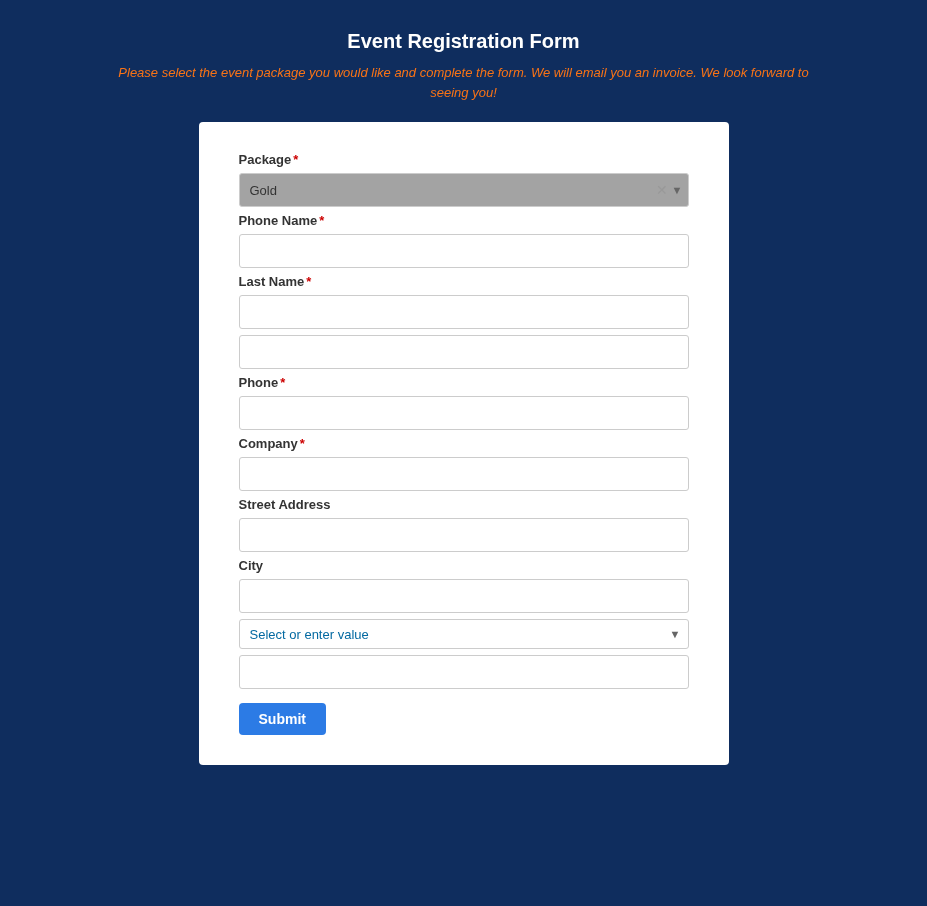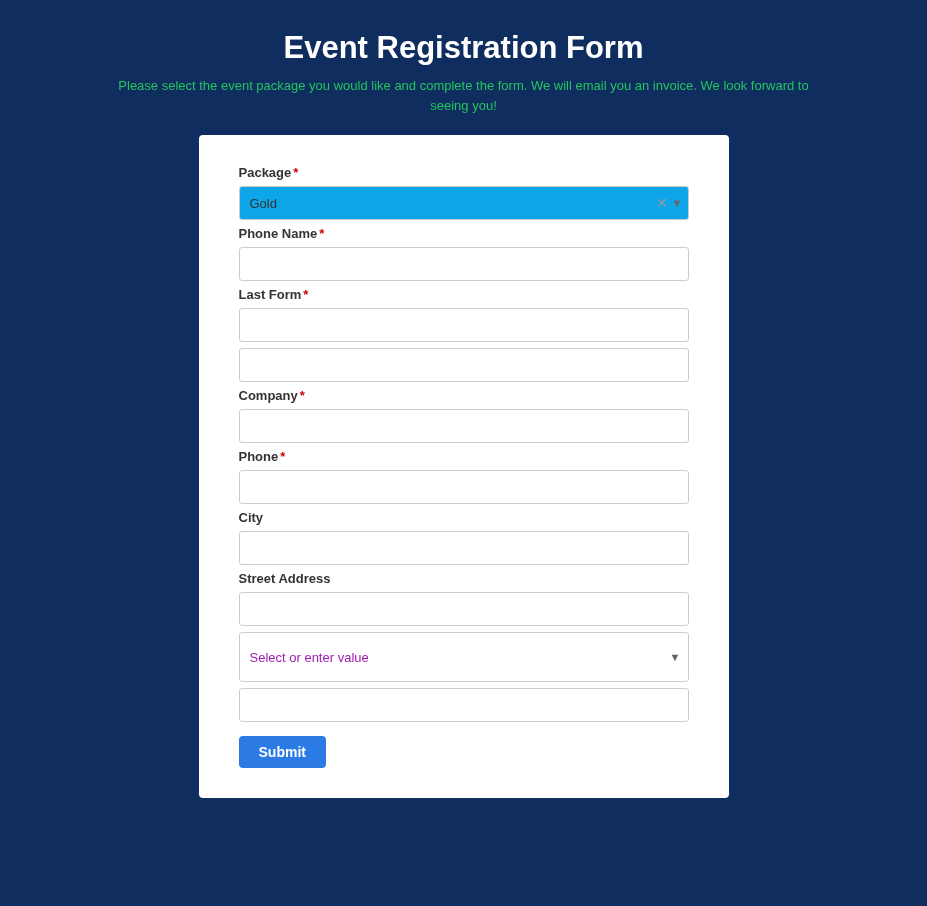--- a/index.html
+++ b/index.html
@@ -20,29 +20,30 @@
 
     .page-header {
       text-align: center;
       margin-bottom: 20px;
       max-width: 700px;
       width: 100%;
     }
 
     .page-title {
       color: #ffffff;
-      font-size: 31px;
+      font-size: 20px;
       font-weight: 900;
       margin-bottom: 10px;
     }
 
     .page-subtitle {
-      color: #22c55e;
+      color: #f97316;
       font-size: 13px;
       line-height: 1.5;
+      font-style: italic;
     }
 
     .form-card {
       background: #ffffff;
       border-radius: 4px;
       width: 530px;
       max-width: 100%;
       padding: 30px 40px 30px;
     }
 
@@ -80,21 +81,21 @@
     }
 
     .package-select-display {
       width: 100%;
       height: 34px;
       border: 1px solid #cccccc;
       border-radius: 3px;
       padding: 6px 36px 6px 10px;
       font-size: 13px;
       color: #333;
-      background: #0ea5e9;
+      background: #a3a3a3;
       display: flex;
       align-items: center;
       cursor: pointer;
     }
 
     .package-select-value {
       flex: 1;
       font-size: 13px;
       color: #333;
     }
@@ -122,26 +123,26 @@
       line-height: 1;
     }
 
     .state-select-wrapper {
       position: relative;
       width: 100%;
     }
 
     .state-select {
       width: 100%;
-      height: 50px;
+      height: 30px;
       border: 1px solid #cccccc;
       border-radius: 3px;
       padding: 6px 30px 6px 10px;
       font-size: 13px;
-      color: #a21caf;
+      color: #0369a1;
       background: #fff;
       appearance: none;
       -webkit-appearance: none;
       outline: none;
       cursor: pointer;
     }
 
     .state-dropdown-arrow {
       position: absolute;
       right: 8px;
@@ -194,55 +195,55 @@
   <div class="form-group">
     <label class="form-label">
       <span>Phone Name</span><span class="required-star">*</span>
     </label>
     <input type="text" class="form-input" style="">
   </div>
 
   
   <div class="form-group">
     <label class="form-label">
-      <span>Last Form</span><span class="required-star">*</span>
-    </label>
-    <input type="text" class="form-input" style="">
-  </div>
-
-  
-  <div class="form-group">
+      <span>Last Name</span><span class="required-star">*</span>
+    </label>
+    <input type="text" class="form-input" style="">
+  </div>
+
+  
+  <div class="form-group">
+    <input type="text" class="form-input" style="">
+  </div>
+
+  
+  <div class="form-group">
+    <label class="form-label">
+      <span>Phone</span><span class="required-star">*</span>
+    </label>
     <input type="text" class="form-input" style="">
   </div>
 
   
   <div class="form-group">
     <label class="form-label">
       <span>Company</span><span class="required-star">*</span>
     </label>
     <input type="text" class="form-input" style="">
   </div>
 
   
   <div class="form-group">
-    <label class="form-label">
-      <span>Phone</span><span class="required-star">*</span>
-    </label>
+    <label class="form-label">Street Address</label>
     <input type="text" class="form-input" style="">
   </div>
 
   
   <div class="form-group">
     <label class="form-label">City</label>
-    <input type="text" class="form-input" style="">
-  </div>
-
-  
-  <div class="form-group">
-    <label class="form-label">Street Address</label>
     <input type="text" class="form-input" style="">
   </div>
 
   
   <div class="form-group">
     <div class="state-select-wrapper">
       <select class="state-select">
         <option value="">Select or enter value</option>
         <option value="AL">Alabama</option>
         <option value="AK">Alaska</option>

